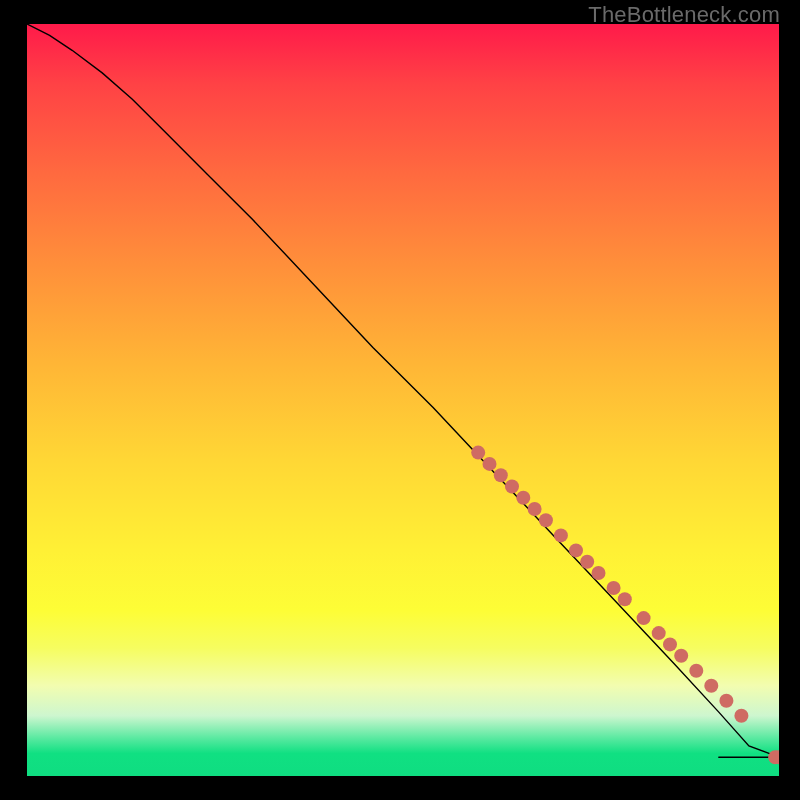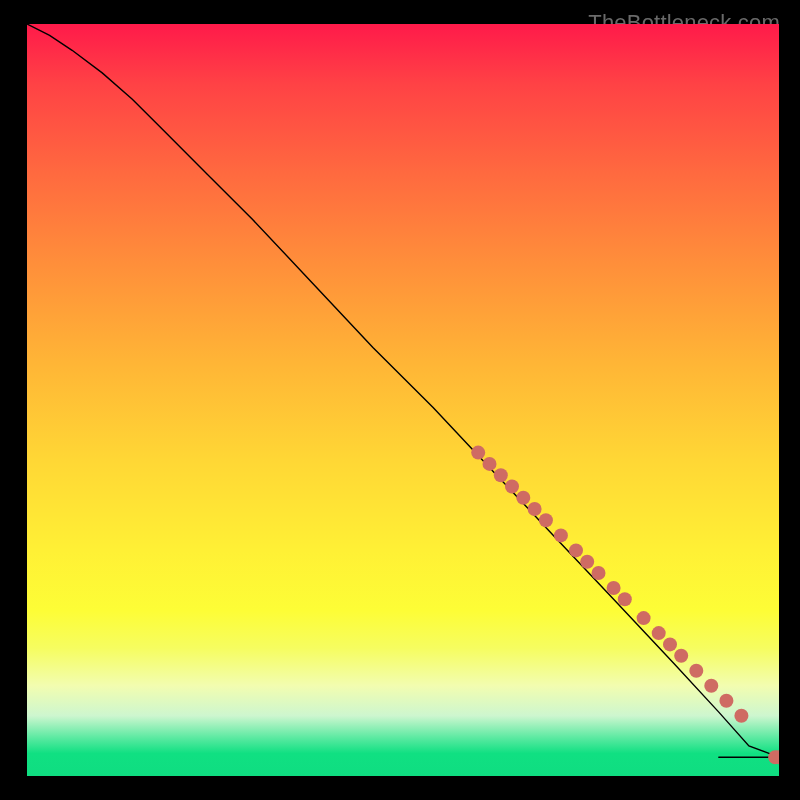--- a/index.html
+++ b/index.html
@@ -45,21 +45,20 @@
   }
   .watermark {
     position: absolute;
     top: 2px;
     right: 20px;
     color: #6a6a6a;
     font-size: 22px;
     letter-spacing: 0.2px;
     font-weight: 500;
     user-select: none;
-    margin-top: 8px;
   }
 </style>
 </head>
 <body>
 
 <div class="watermark">TheBottleneck.com</div>
 
 <div class="frame">
   <div class="plot-area"></div>
   <svg id="chart-svg" width="752" height="752" viewBox="0 0 752 752" style="position:absolute;left:0;top:0;">

